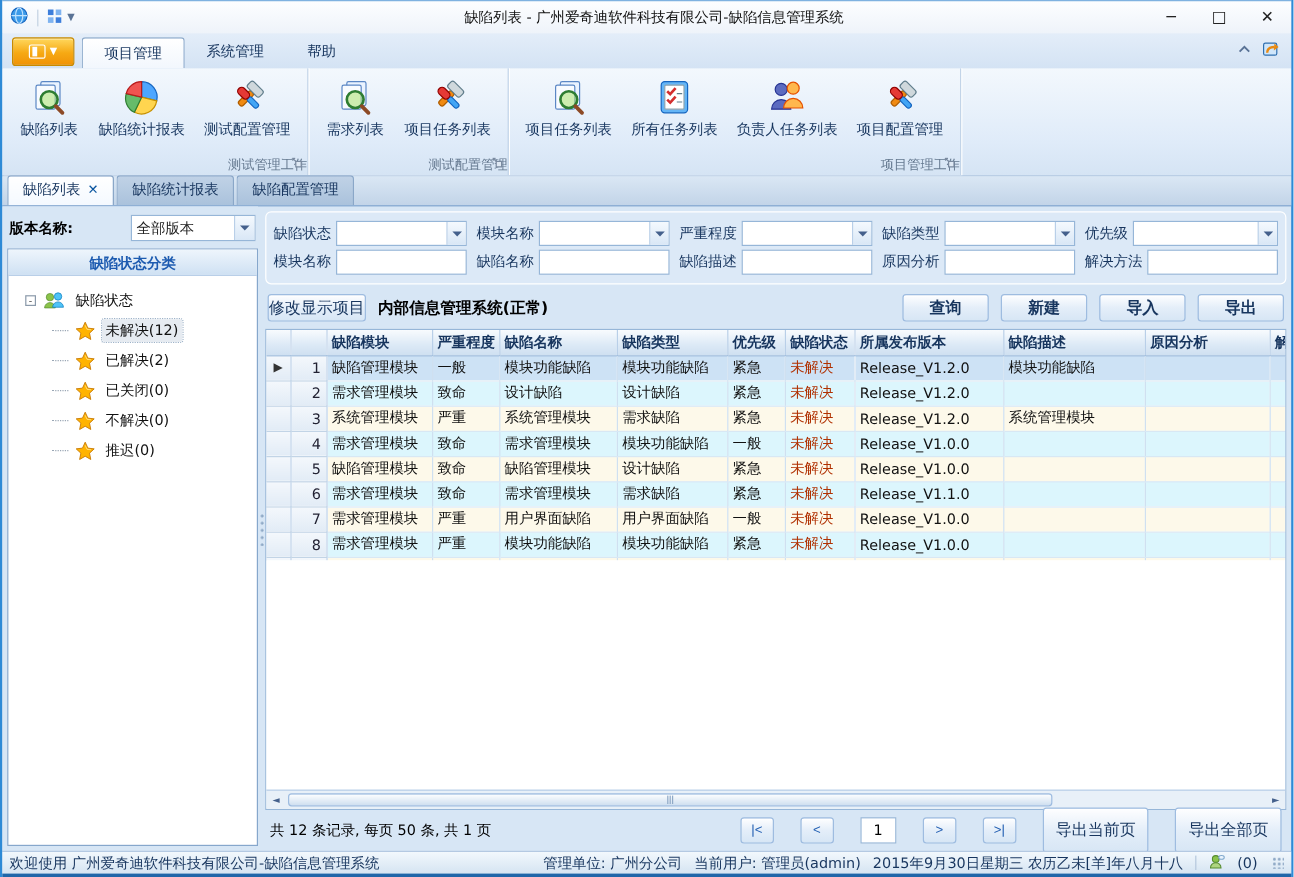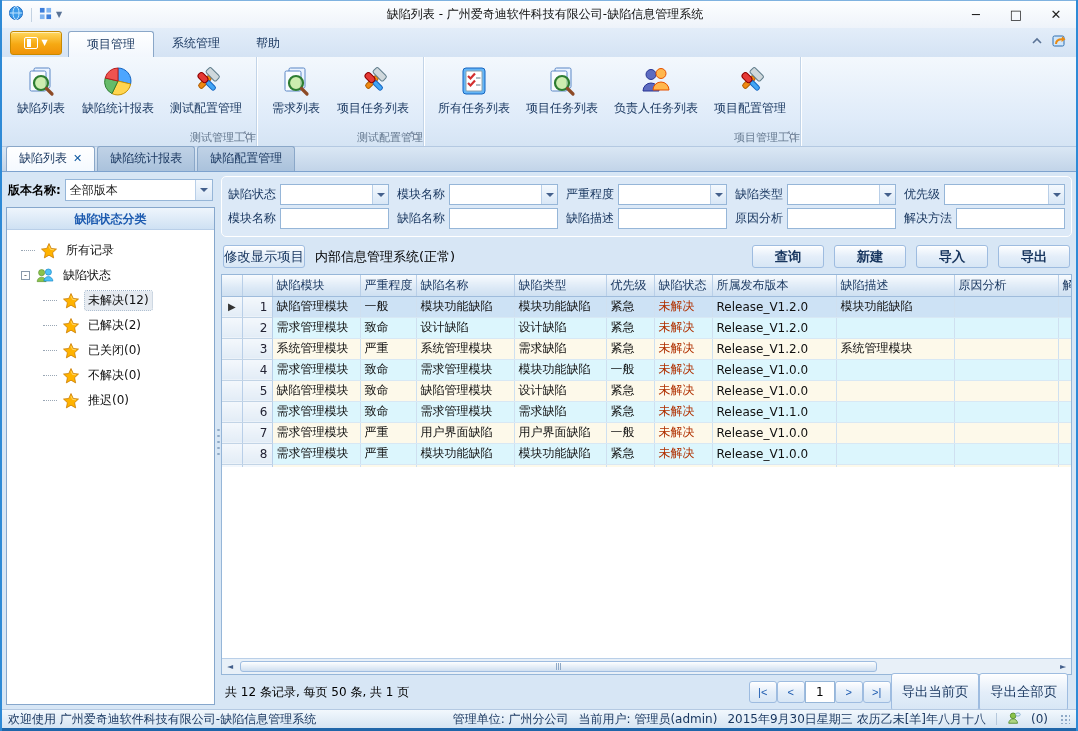--- a/index.html
+++ b/index.html
@@ -50,21 +50,21 @@
   .dtab { padding:3px 12px 4px; background:linear-gradient(#c0d2e6,#aac2dc); border:1px solid #8aa7c8; border-bottom:none;
           border-radius:3px 3px 0 0; color:#17355e; display:flex; align-items:center; gap:6px; }
   .dtab.active { background:linear-gradient(#ffffff,#f4f9ff); font-weight:normal; }
   .dtab .close { color:#0c57a0; font-weight:bold; font-size:11px; }
 
   
   .content { flex:1; display:flex; min-height:0; }
   .sidebar { width:213px; flex:none; display:flex; flex-direction:column; background:#d7e6f5; padding:4px 0 4px 4px; }
   .version-row { display:flex; align-items:center; gap:4px; padding:3px 2px 6px; }
   .version-row .vlabel { font-weight:bold; color:#000; }
-  .combo { flex:1; height:22px; background:#fff; border:1px solid #96b6d8; display:flex; align-items:center; }
+  .combo { flex:1; height:22px; background:#fff; border:1px solid #96b6d8; display:flex; align-items:center;margin-left:44px; }
   .combo .cval { flex:1; padding:0 4px; color:#222; }
   .combo .cbtn { width:17px; height:100%; border-left:1px solid #b9cfe8; background:linear-gradient(#f4f9fe,#d9e7f6);
                  display:flex; align-items:center; justify-content:center; }
   .arrow-down { width:0; height:0; border-left:4px solid transparent; border-right:4px solid transparent; border-top:4px solid #44608c; }
 
   .treepanel { flex:1; border:1px solid #86a7cc; background:#fff; display:flex; flex-direction:column; min-height:0; }
   .treepanel-title { height:22px; background:linear-gradient(#eef5fc,#cfe1f3); border-bottom:1px solid #b9cfe8;
                      color:#1d5bb0; font-weight:bold; text-align:center; line-height:22px; flex:none; }
   .tree { flex:1; padding:8px 4px 4px 14px; overflow:hidden; }
   .titem { display:flex; align-items:center; gap:5px; height:25px; white-space:nowrap; color:#111; }
@@ -87,50 +87,50 @@
   .finput { flex:1; height:21px; background:#fff; border:1px solid #96b6d8; display:flex; align-items:center; min-width:0; }
   .finput input { flex:1; border:none; outline:none; min-width:0; height:100%; padding:0 3px; font:inherit; background:transparent; }
   .finput .cbtn { width:16px; height:100%; border-left:1px solid #b9cfe8; background:linear-gradient(#f4f9fe,#d9e7f6);
                   display:flex; align-items:center; justify-content:center; flex:none; }
 
   
   .gtoolbar { display:flex; align-items:center; gap:10px; padding:2px 2px 6px; flex:none; }
   .btn { height:23px; padding:0 0; border:1px solid #9ebce0; border-radius:3px; color:#17355e;
          background:linear-gradient(#fefeff,#e4eef9 50%,#d7e6f5); display:inline-flex; align-items:center; justify-content:center;
          box-shadow:inset 0 1px 0 #fff; white-space:nowrap; }
-  .proj-title { font-weight:normal; color:#000; font-size:13px; }
+  .proj-title { font-weight:bold; color:#000; font-size:13px; }
   .gtoolbar .spacer { flex:1; }
   .gtoolbar .btn.act { min-width:72px;font-weight:bold; }
 
   
   .gridbox { flex:1; border:1px solid #96b6d8; background:#fff; display:flex; flex-direction:column; min-height:0; }
   .gridscroll { flex:1; overflow:hidden; }
   table.grid { border-collapse:collapse; table-layout:fixed; width:862px; }
   .grid th { height:21px; background:linear-gradient(#f8fbfe,#dce9f6 60%,#cfe0f1); border-right:1px solid #b9cfe8; border-bottom:1px solid #9fbcdc;
-             font-weight:normal; color:#17355e; text-align:left; padding:0 4px; white-space:nowrap; overflow:hidden; }
+             font-weight:bold; color:#17355e; text-align:left; padding:0 4px; white-space:nowrap; overflow:hidden; }
   .grid td { height:21px; border-right:1px solid #cfe0f0; border-bottom:1px solid #d8e8f4; padding:0 4px;
              white-space:nowrap; overflow:hidden; color:#111; }
   .grid td.ind, .grid td.rownum { background:linear-gradient(#f4f8fc,#e2ecf6); border-right:1px solid #b9cfe8; border-bottom:1px solid #c2d4e6; }
   .grid td.rownum { text-align:right; color:#223; }
   .grid td.ind { text-align:center; color:#333; font-size:10px; padding:0; }
   tr.alt-cream td.data { background:#fdf9ea; }
   tr.alt-cyan td.data { background:#dcf6fd; }
   tr.sel td.data { background:#cde2f5; }
   .grid td.status { background:linear-gradient(90deg,#fff200,#fcffc9); color:#b03000; }
   .grid-empty { flex:1; background:#fff; }
 
   .hscroll { height:16px; border-top:1px solid #b9cfe8; background:#e8f0f8; display:flex; align-items:center; flex:none; }
   .hs-btn { width:16px; height:100%; display:flex; align-items:center; justify-content:center; font-size:8px; color:#44608c; }
   .hs-track { flex:1; height:100%; position:relative; }
   .hs-thumb { position:absolute; left:2px; top:2px; bottom:2px; width:78%; background:linear-gradient(#fdfeff,#cfdff0); border:1px solid #9ebce0; border-radius:3px;
               display:flex; align-items:center; justify-content:center; gap:1px; }
   .hs-thumb i { width:1px; height:7px; background:#8fa9c6; }
 
   
-  .pager { height:34px; display:flex; align-items:center; gap:0; padding:0 4px; flex:none; }
+  .pager { height:34px; display:flex; align-items:center; gap:22px; padding:0 4px; flex:none; }
   .pager .summary { color:#000; }
   .pager .spacer { flex:1; }
   .pbtn { width:28px; height:22px; font-size:11px; color:#1d5bb0; }
   .pagebox { width:30px; height:22px; border:1px solid #96b6d8; background:#fff; text-align:center; font:inherit; outline:none; }
   .pexp { padding:0 10px; height:38px; }
 
   
   .statusbar { height:22px; flex:none; background:linear-gradient(#f2f8fd,#d5e4f2); border-top:1px solid #b4c9e2;
                border-bottom:3px solid #1f66a9; display:flex; align-items:center; padding:0 6px; color:#17355e; gap:10px; }
   .statusbar .spacer { flex:1; }
@@ -273,40 +273,40 @@
               <path d="M1 3 V1 H3 M1 1 L4 4" stroke="#7a8aa0" fill="none"></path>
               <path d="M3.5 3.5 h4.5 v4.5 h-4.5 Z" fill="#dfe9f4" stroke="#7a8aa0"></path>
             </svg></span>
         </div>
       </div>
       <div class="rgroup">
         <div class="rbtns">
           <div class="rbtn">
             <span class="ricon">
               <svg width="32" height="32" viewBox="0 0 32 32">
+                <rect x="9" y="3" width="16" height="20" rx="1.5" fill="#eaf3ff" stroke="#5b87c5"></rect>
+                <rect x="5" y="6" width="16" height="20" rx="1.5" fill="#f8fbff" stroke="#5b87c5"></rect>
+                <circle cx="16" cy="18" r="7" fill="rgba(170,225,110,.55)" stroke="#2e7d32" stroke-width="2.2"></circle>
+                <line x1="21.5" y1="23.5" x2="27" y2="29" stroke="#8d4a26" stroke-width="3.2" stroke-linecap="round"></line>
+              </svg>
+            </span>
+            <span class="rlabel">项目任务列表</span>
+          </div>
+          <div class="rbtn">
+            <span class="ricon">
+              <svg width="32" height="32" viewBox="0 0 32 32">
                 <rect x="5" y="3" width="22" height="26" rx="3" fill="#64b5f6" stroke="#1565c0"></rect>
                 <rect x="8" y="6" width="16" height="20" rx="1" fill="#fff" stroke="#90a4ae"></rect>
                 <path d="M10 11 l2.5 2.5 L17 8.5" stroke="#d32f2f" stroke-width="2.2" fill="none"></path>
                 <path d="M10 18 l2.5 2.5 L17 15.5" stroke="#d32f2f" stroke-width="2.2" fill="none"></path>
                 <line x1="18" y1="13" x2="22.5" y2="13" stroke="#607d8b"></line>
                 <line x1="18" y1="20" x2="22.5" y2="20" stroke="#607d8b"></line>
               </svg>
             </span>
             <span class="rlabel">所有任务列表</span>
-          </div>
-          <div class="rbtn">
-            <span class="ricon">
-              <svg width="32" height="32" viewBox="0 0 32 32">
-                <rect x="9" y="3" width="16" height="20" rx="1.5" fill="#eaf3ff" stroke="#5b87c5"></rect>
-                <rect x="5" y="6" width="16" height="20" rx="1.5" fill="#f8fbff" stroke="#5b87c5"></rect>
-                <circle cx="16" cy="18" r="7" fill="rgba(170,225,110,.55)" stroke="#2e7d32" stroke-width="2.2"></circle>
-                <line x1="21.5" y1="23.5" x2="27" y2="29" stroke="#8d4a26" stroke-width="3.2" stroke-linecap="round"></line>
-              </svg>
-            </span>
-            <span class="rlabel">项目任务列表</span>
           </div>
           <div class="rbtn">
             <span class="ricon">
               <svg width="32" height="32" viewBox="0 0 32 32">
                 <circle cx="11" cy="9.5" r="5" fill="#5c6bc0" stroke="#283593"></circle>
                 <path d="M3 26 a8 8 0 0 1 16 0 Z" fill="#5c6bc0" stroke="#283593"></path>
                 <circle cx="21" cy="8.5" r="5" fill="#ffb74d" stroke="#e65100"></circle>
                 <path d="M13 25 a8 8 0 0 1 16 0 Z" fill="#ffb74d" stroke="#e65100"></path>
               </svg>
             </span>
@@ -359,30 +359,20 @@
         <div class="combo">
           <span class="cval">全部版本</span>
           <span class="cbtn">
               <span class="arrow-down"></span>
             </span>
         </div>
       </div>
       <div class="treepanel">
         <div class="treepanel-title">缺陷状态分类</div>
         <div class="tree" id="tree">
-            <div class="titem">
-              <span class="stub"></span>
-              <span style="display: flex;">
-                <svg width="18" height="18" viewBox="0 0 24 24">
-                  <path d="M12 2l3 6.6 7 .8-5.2 4.8 1.4 7-6.2-3.6L5.8 21.2l1.4-7L2 9.4l7-.8Z" fill="#ffb300" stroke="#c77800" stroke-linejoin="round"></path>
-                  <path d="M12 5.5l2 4.4 4.6.5" fill="none" stroke="#ffe082"></path>
-                </svg>
-              </span>
-              <span class="label">所有记录</span>
-            </div>
             <div class="titem">
               <span class="expander">-</span>
               <span style="display: flex;">
                 <svg width="20" height="18" viewBox="0 0 32 32">
                   <circle cx="10" cy="10" r="5.5" fill="#8bc34a" stroke="#558b2f"></circle>
                   <path d="M2 26 a8 8 0 0 1 16 0 Z" fill="#8bc34a" stroke="#558b2f"></path>
                   <circle cx="22" cy="9" r="5.5" fill="#4fc3f7" stroke="#0277bd"></circle>
                   <path d="M14 25 a8 8 0 0 1 16 0 Z" fill="#4fc3f7" stroke="#0277bd"></path>
                 </svg>
               </span>

